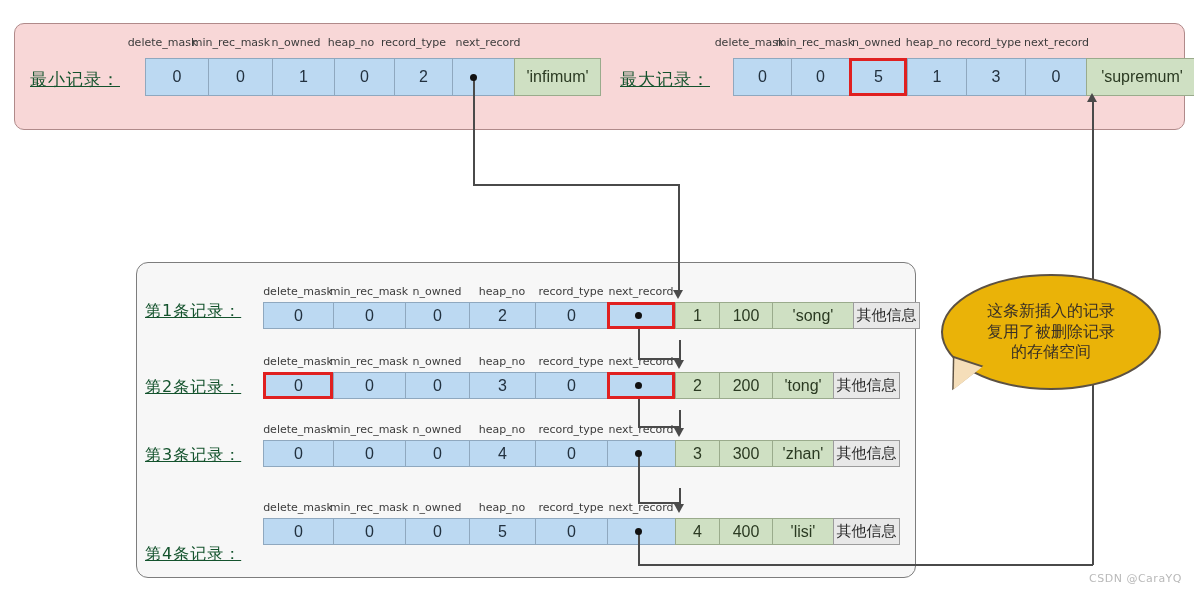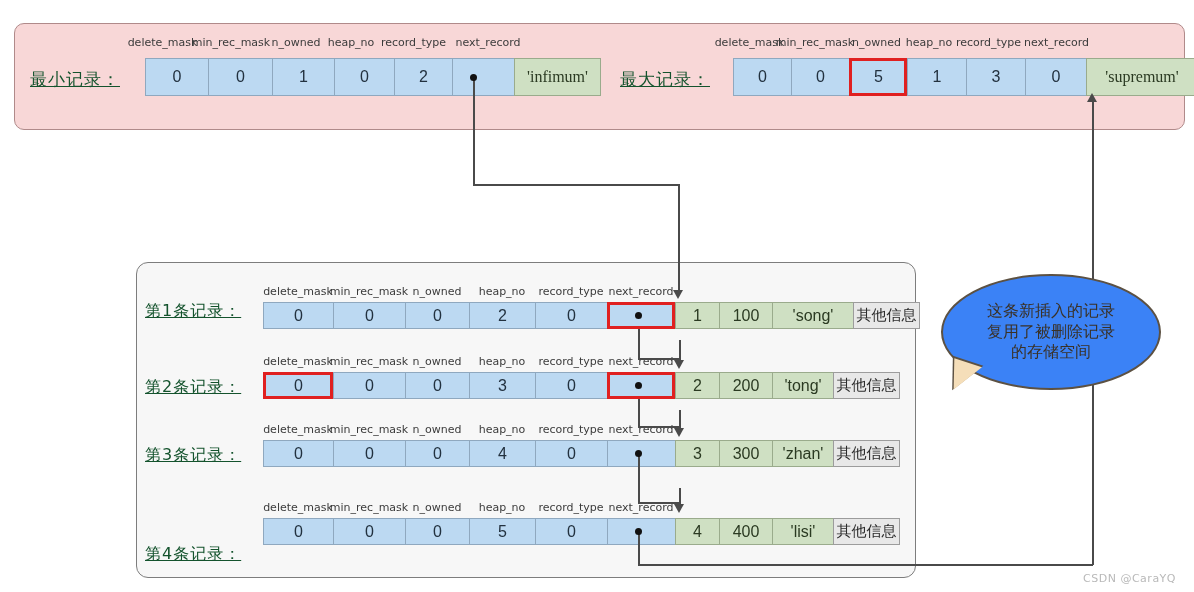--- a/index.html
+++ b/index.html
@@ -22,21 +22,21 @@
   }
 
   
   .rec{position:absolute;display:flex;height:38px;align-items:stretch;}
   .rec .cell{
     border:1px solid #8fa8bf;border-right:none;
     background:#bcd9f2;display:flex;align-items:center;justify-content:center;
     font-size:16px;color:#22313f;box-sizing:border-box;
     font-family:"Liberation Sans",sans-serif;
   }
-  .rec .cell:last-child{border-right:1px solid #8fa8bf;font-family:Liberation Serif, serif;}
+  .rec .cell:last-child{border-right:1px solid #8fa8bf;}
   .rec .cell.green{background:#cfe0c3;border-color:#9aab8c;color:#2b3a22;}
   .rec .cell.grey{background:#e8e8e8;border-color:#9c9c9c;color:#2b2b2b;
                   font-family:"DejaVu Sans",sans-serif;font-size:15px;}
   .rec .cell.hl{outline:3px solid #e02020;outline-offset:-3px;z-index:4;}
 
   
   .hdr{position:absolute;display:flex;font-size:11px;color:#3b3b3b;
        font-family:"DejaVu Sans",sans-serif;white-space:nowrap;}
   .hdr span{display:flex;align-items:flex-end;justify-content:center;
             line-height:1;}
@@ -44,21 +44,21 @@
   
   .records-box{
     position:absolute;left:136px;top:262px;width:780px;height:316px;
     background:#f7f7f7;border:1px solid #7d7d7d;border-radius:12px;
     box-sizing:border-box;
   }
 
   
   .callout{
     position:absolute;left:941px;top:274px;width:216px;height:112px;
-    background:#3b82f6;border:2px solid #5c5143;border-radius:50%;
+    background:#eab308;border:2px solid #5c5143;border-radius:50%;
     display:flex;flex-direction:column;align-items:center;justify-content:center;
     font-family:"DejaVu Sans",sans-serif;font-size:16px;color:#3a3126;
     line-height:1.28;z-index:9;text-align:center;
   }
   .callout .tail{
     position:absolute;left:6px;top:86px;width:0;height:0;
     border-left:9px solid transparent;border-right:20px solid transparent;
     border-top:30px solid #f5deb9;transform:rotate(18deg);
   }
   .callout .tail-o{
@@ -73,21 +73,21 @@
   .lnv{width:1.6px;}
   .dot{position:absolute;width:7px;height:7px;border-radius:50%;
        background:#111;z-index:6;}
   .arr-d{position:absolute;width:0;height:0;
     border-left:5.5px solid transparent;border-right:5.5px solid transparent;
     border-top:9px solid #4a4a4a;z-index:6;}
   .arr-u{position:absolute;width:0;height:0;
     border-left:5.5px solid transparent;border-right:5.5px solid transparent;
     border-bottom:9px solid #4a4a4a;z-index:6;}
 
-  .watermark{position:absolute;right:18px;bottom:7px;font-size:11px;
+  .watermark{position:absolute;right:12px;bottom:7px;font-size:11px;
     color:#b9b9b9;font-family:"DejaVu Sans",sans-serif;letter-spacing:.5px;}
 </style>
 </head>
 <body>
 
 <div class="stage">
 
   <div class="pink-panel"></div>
 
   <div class="side-label" style="left:30px;top:68px;">最小记录：</div>

